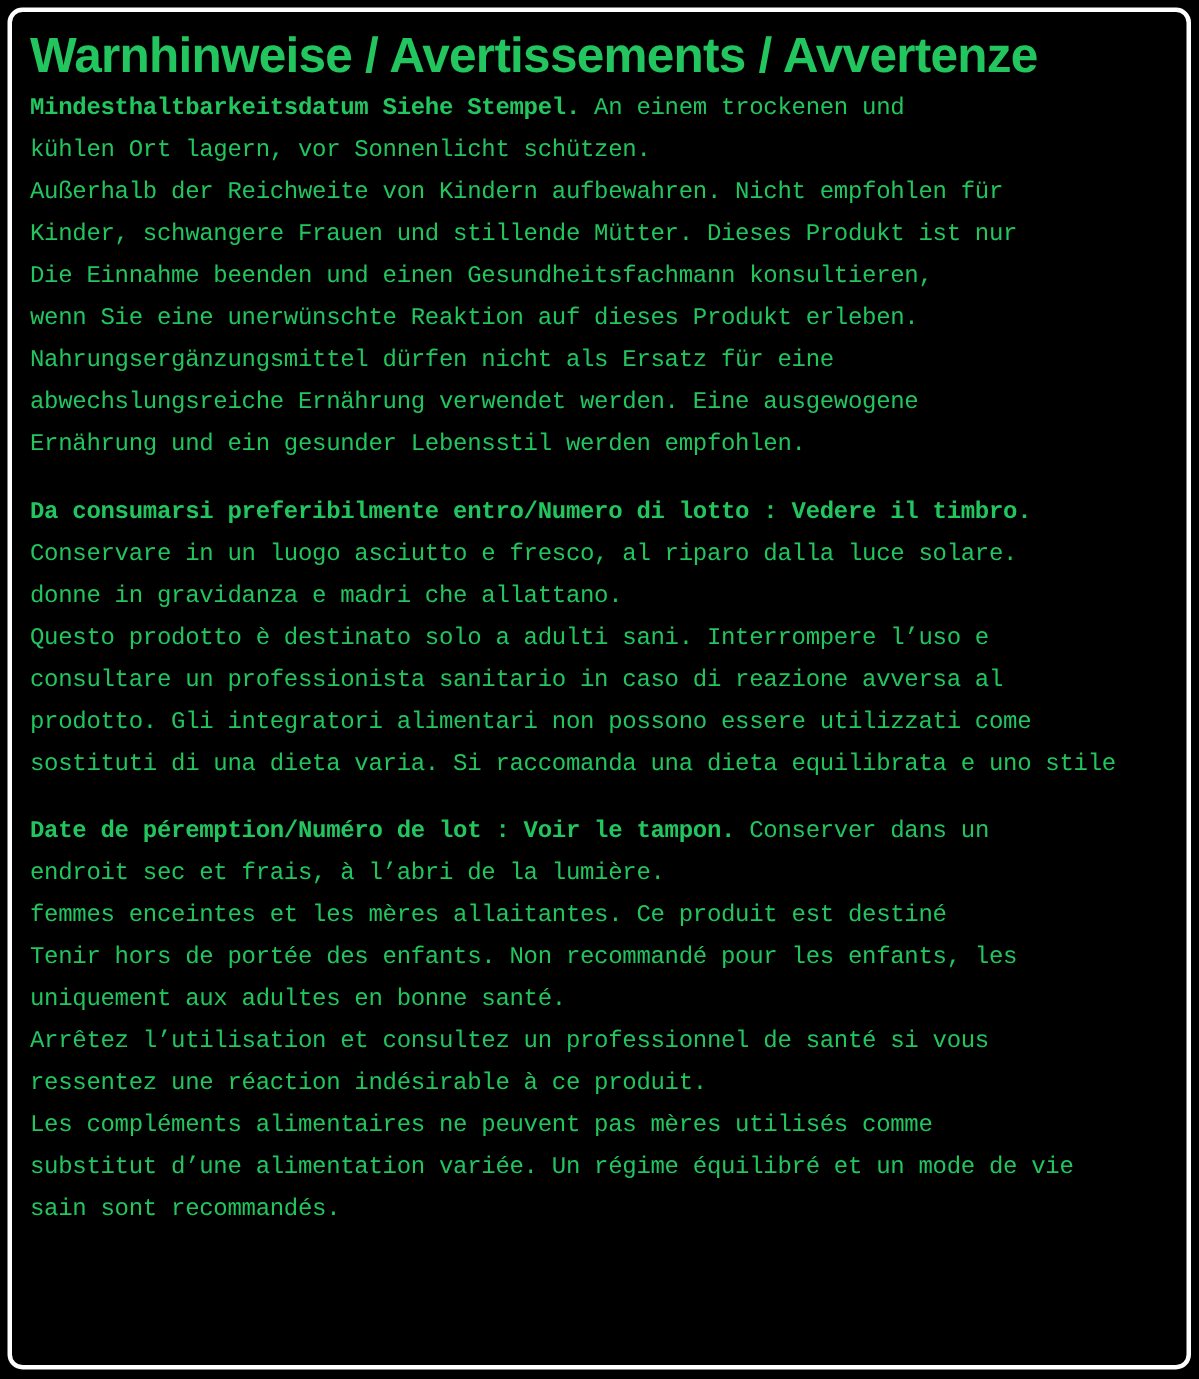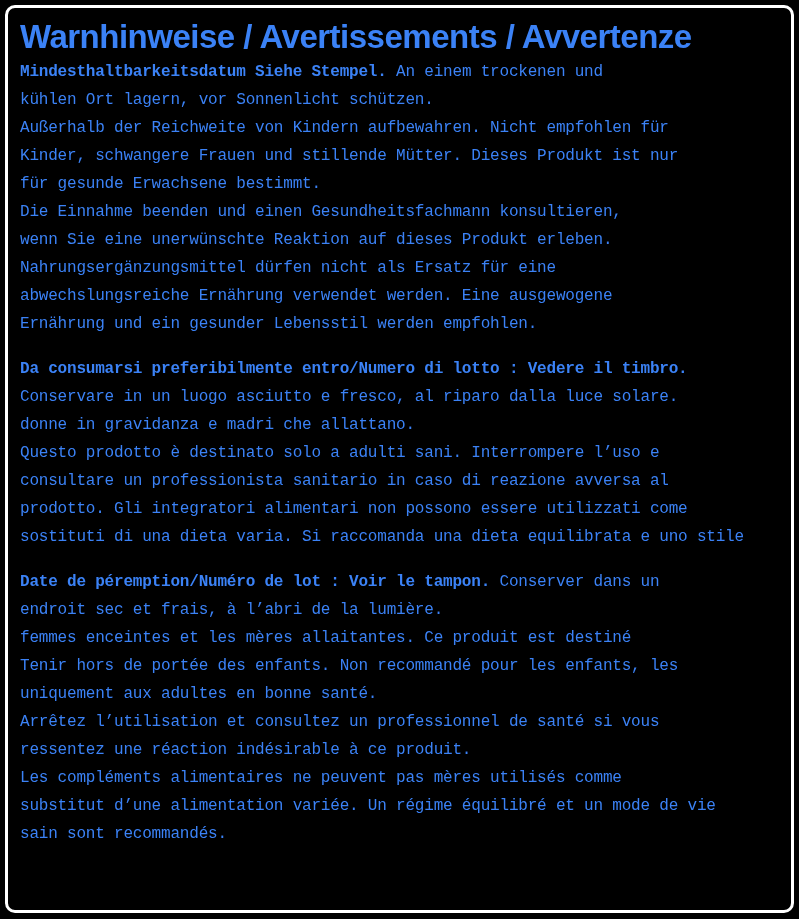--- a/index.html
+++ b/index.html
@@ -15,21 +15,21 @@
     left: 5px;
     top: 5px;
     right: 5px;
     bottom: 6px;
     border: 3px solid #ffffff;
     border-radius: 10px;
     padding: 8px 6px 0 12px;
     box-sizing: border-box;
     background: #000000;
     font-family: "Liberation Sans", "DejaVu Sans", sans-serif;
-    color: #3b82f6;
+    color: #22c55e;
     overflow: hidden;
   }
   .title {
     font-size: 33px;
     font-weight: bold;
     line-height: 42px;
     letter-spacing: -0.5px;
     white-space: nowrap;
     margin: 0;
   }
@@ -54,21 +54,20 @@
 <body>
 
 <div class="frame">
   <div class="title">Warnhinweise / Avertissements / Avvertenze</div>
   <div id="sections">
       <div class="section">
         <div class="line"><b>Mindesthaltbarkeitsdatum Siehe Stempel.</b><span> An einem trockenen und</span></div>
         <div class="line"><span>kühlen Ort lagern, vor Sonnenlicht schützen.</span></div>
         <div class="line"><span>Außerhalb der Reichweite von Kindern aufbewahren. Nicht empfohlen für</span></div>
         <div class="line"><span>Kinder, schwangere Frauen und stillende Mütter. Dieses Produkt ist nur</span></div>
-        <div class="line"><span>für gesunde Erwachsene bestimmt.</span></div>
         <div class="line"><span>Die Einnahme beenden und einen Gesundheitsfachmann konsultieren,</span></div>
         <div class="line"><span>wenn Sie eine unerwünschte Reaktion auf dieses Produkt erleben.</span></div>
         <div class="line"><span>Nahrungsergänzungsmittel dürfen nicht als Ersatz für eine</span></div>
         <div class="line"><span>abwechslungsreiche Ernährung verwendet werden. Eine ausgewogene</span></div>
         <div class="line"><span>Ernährung und ein gesunder Lebensstil werden empfohlen.</span></div>
       </div>
       <div class="section">
         <div class="line"><b>Da consumarsi preferibilmente entro/Numero di lotto : Vedere il timbro.</b></div>
         <div class="line"><span>Conservare in un luogo asciutto e fresco, al riparo dalla luce solare.</span></div>
         <div class="line"><span>donne in gravidanza e madri che allattano.</span></div>

